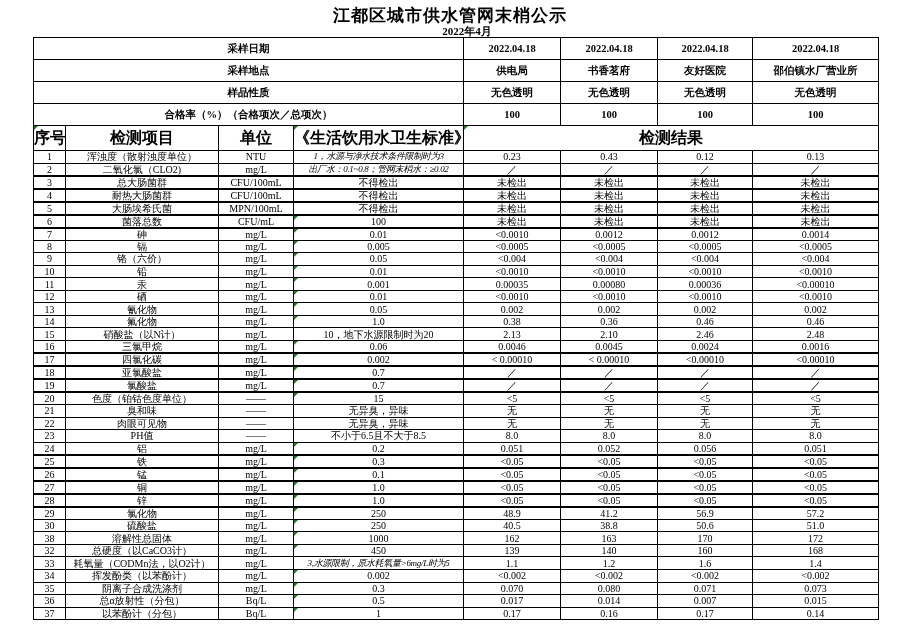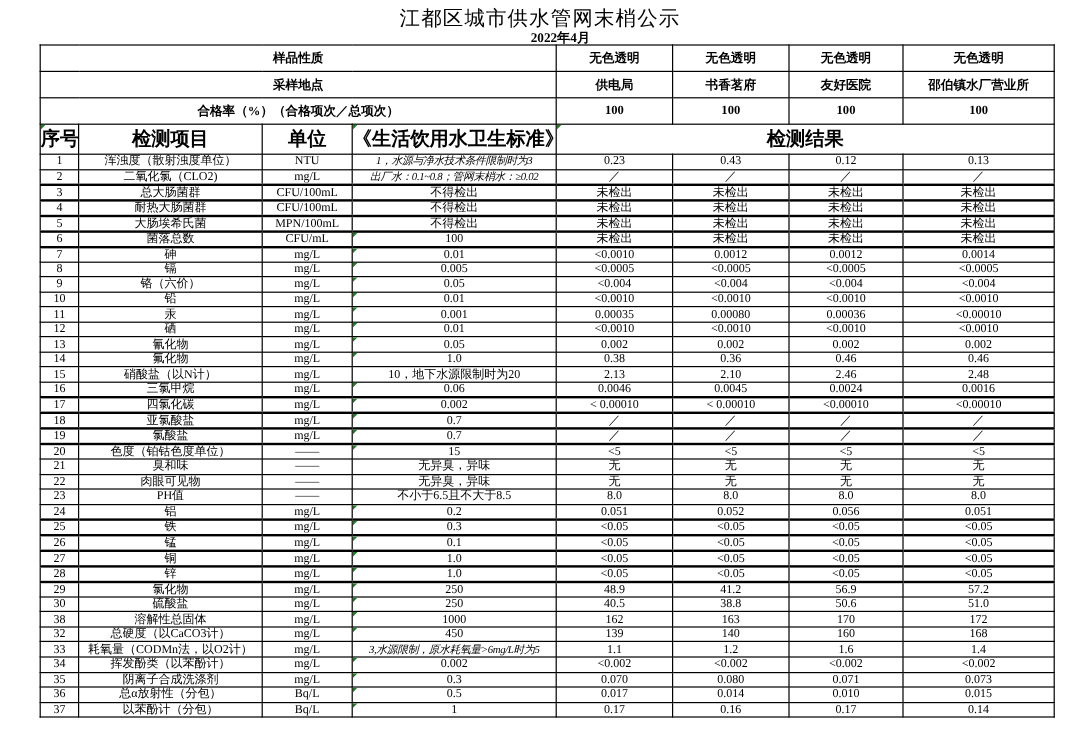--- a/index.html
+++ b/index.html
@@ -3,21 +3,21 @@
 <meta charset="utf-8">
 <style>
   html,body{margin:0;padding:0;}
   body{
     width:900px;height:626px;background:#ffffff;position:relative;
     font-family:"Liberation Serif", serif;color:#000;overflow:hidden;
   }
   .title{
     position:absolute;top:4px;left:0;width:900px;text-align:center;
     font-family:"Liberation Sans", sans-serif;
-    font-size:17px;font-weight:normal;letter-spacing:1px;
+    font-size:17px;font-weight:bold;letter-spacing:1px;
   }
   .subtitle{
     position:absolute;top:24px;left:0;width:900px;text-align:center;
     font-size:11px;font-weight:bold;padding-left:17px;
   }
   table.wq{
     position:absolute;left:33px;top:37px;width:845px;
     border-collapse:collapse;table-layout:fixed;
   }
   table.wq td{
@@ -48,32 +48,39 @@
       <col style="width:153px">
       <col style="width:75px">
       <col style="width:170px">
     <col style="width:97px">
       <col style="width:97px">
       <col style="width:95px">
       <col style="width:126px">
   </colgroup>
   <tbody>
     <tr class="hrow">
-      <td colspan="4">样品性质</td>
-      <td>无色透明</td>
-      <td>无色透明</td>
-      <td>无色透明</td>
-      <td>无色透明</td>
+      <td colspan="4">采样日期</td>
+      <td>2022.04.18</td>
+      <td>2022.04.18</td>
+      <td>2022.04.18</td>
+      <td>2022.04.18</td>
     </tr>
     <tr class="hrow">
       <td colspan="4">采样地点</td>
       <td>供电局</td>
       <td>书香茗府</td>
       <td>友好医院</td>
       <td>邵伯镇水厂营业所</td>
+    </tr>
+    <tr class="hrow">
+      <td colspan="4">样品性质</td>
+      <td>无色透明</td>
+      <td>无色透明</td>
+      <td>无色透明</td>
+      <td>无色透明</td>
     </tr>
     <tr class="hrow">
       <td colspan="4">合格率（%）（合格项次／总项次）</td>
       <td>100</td>
       <td>100</td>
       <td>100</td>
       <td>100</td>
     </tr>
     <tr class="colhead">
       <td>序号<span class="flag"></span></td>
@@ -434,21 +441,21 @@
         <td class="c-res">0.071</td>
         <td class="c-res">0.073</td>
       </tr>
       <tr class="data-row">
         <td class="c-no">36</td>
         <td class="c-item">总α放射性（分包）</td>
         <td class="c-unit">Bq/L</td>
         <td class="c-std">0.5<span class="flag"></span></td>
         <td class="c-res">0.017</td>
         <td class="c-res">0.014</td>
-        <td class="c-res">0.010</td>
+        <td class="c-res">0.007</td>
         <td class="c-res">0.015</td>
       </tr>
       <tr class="data-row">
         <td class="c-no">37</td>
         <td class="c-item">以苯酚计（分包）</td>
         <td class="c-unit">Bq/L</td>
         <td class="c-std">1<span class="flag"></span></td>
         <td class="c-res">0.17</td>
         <td class="c-res">0.16</td>
         <td class="c-res">0.17</td>

